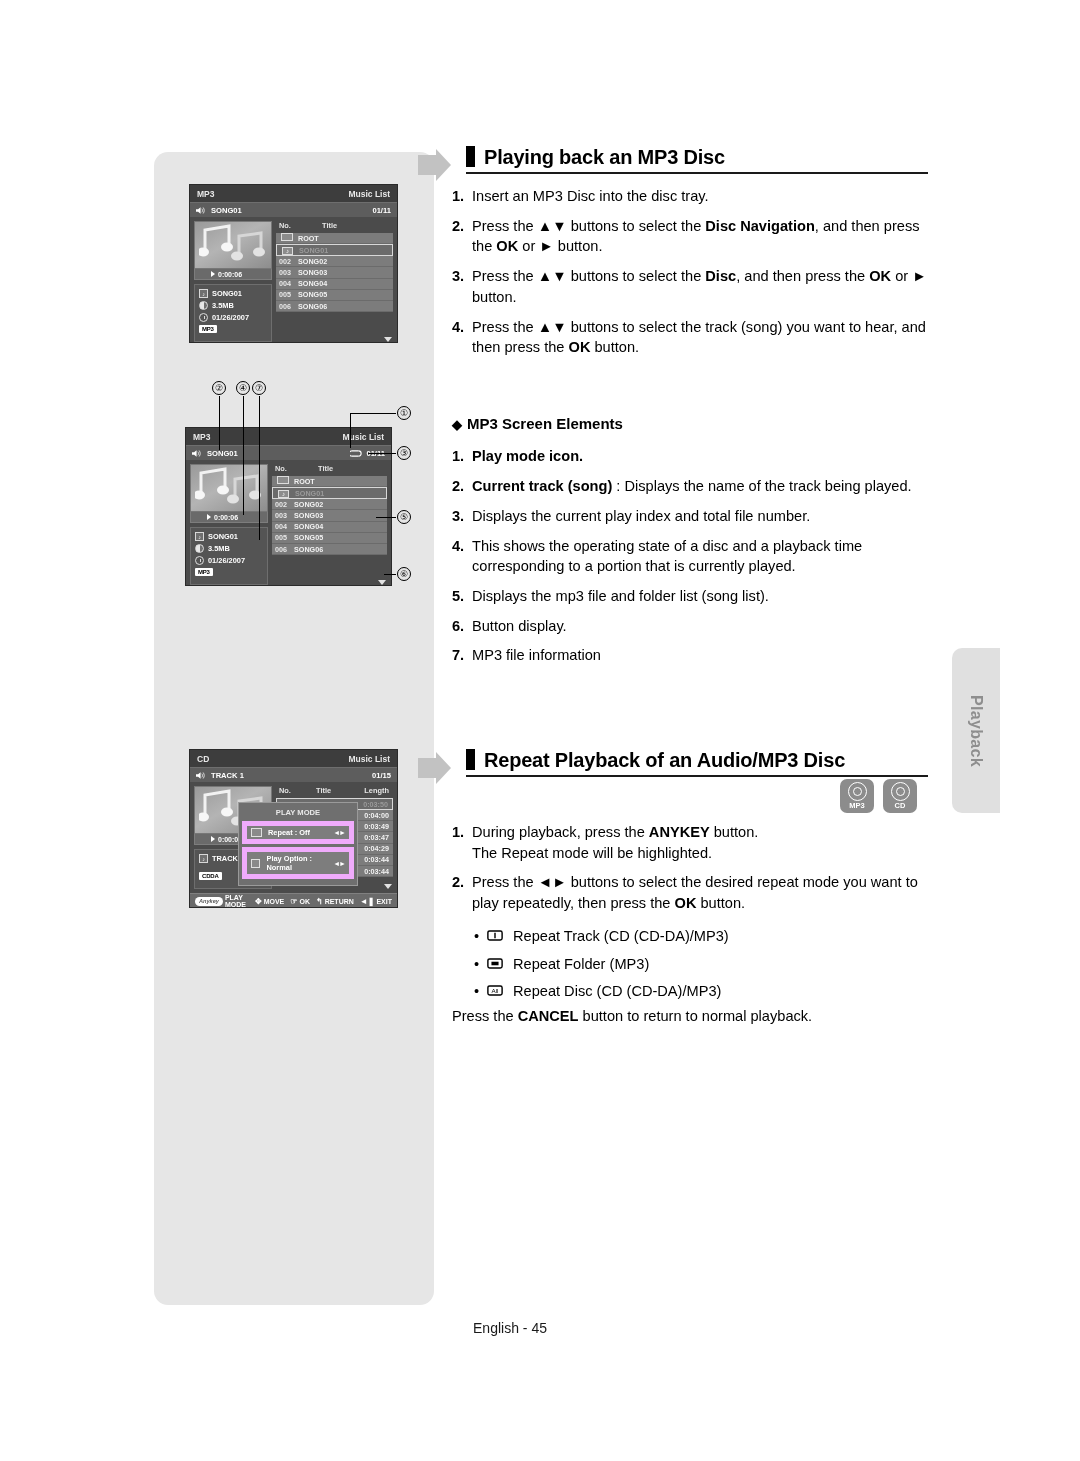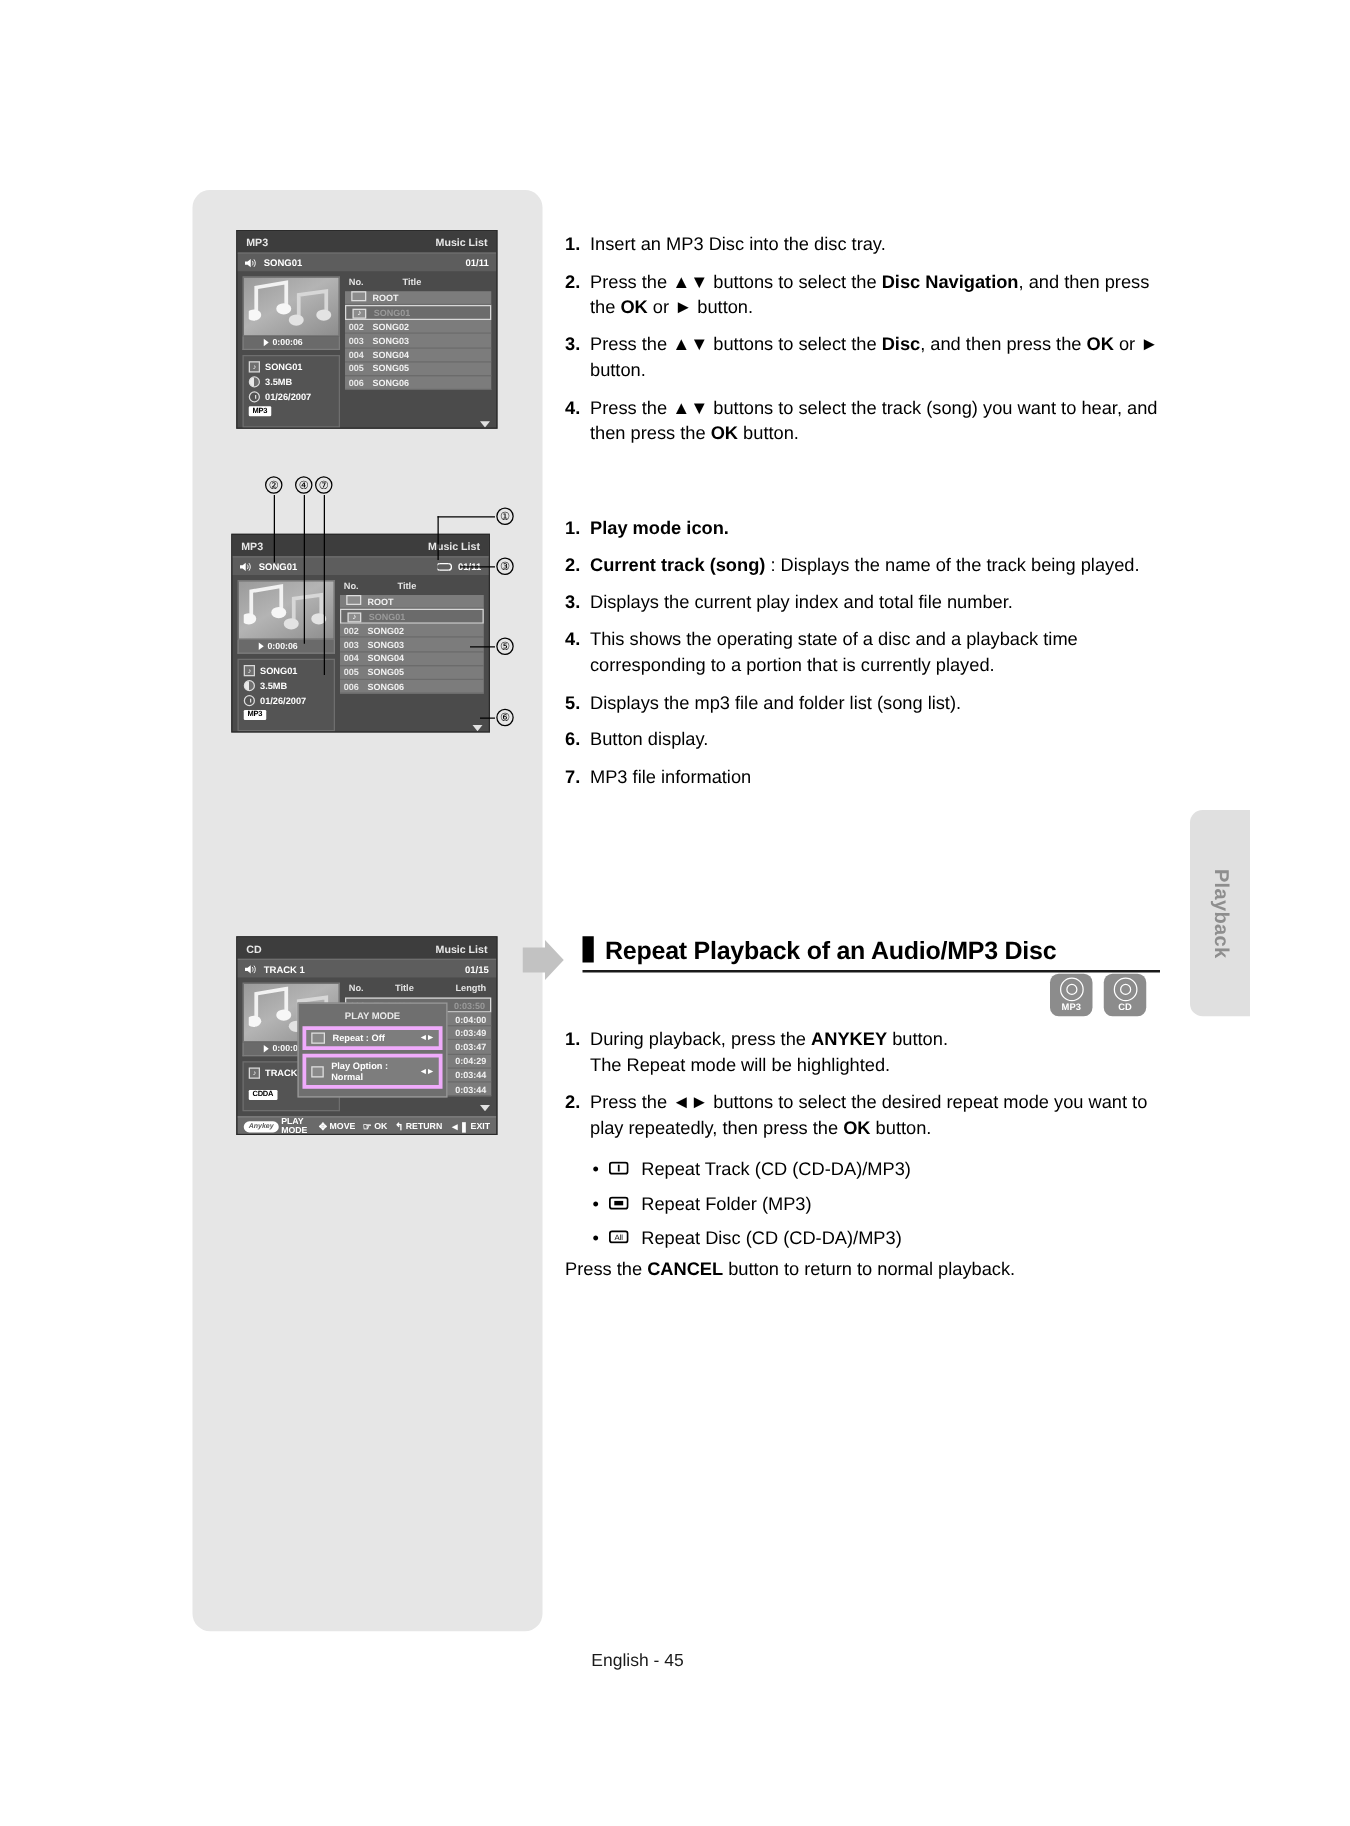--- a/index.html
+++ b/index.html
@@ -181,21 +181,21 @@
   .gly { font-size:8px; }
 
   
   .playmode {
     position:absolute; background:#6f6f6f; border:1px solid #9a9a9a;
     padding: 3px;
   }
   .pm-title { font-size:7.6px; font-weight:bold; color:#e9e9e9; text-align:center; padding:2px 0 4px; }
   .pm-row {
     display:flex; align-items:center; gap:6px;
-    background:#7d7d7d; border:3px solid #f0abfc; margin-bottom:3px;
+    background:#7d7d7d; border:5px solid #f0abfc; margin-bottom:3px;
     padding:2px 4px; font-size:7.4px; font-weight:bold; color:#fff;
   }
   .pm-row .lr { margin-left:auto; font-size:7px; letter-spacing:-1px; }
   .pm-ic { width:11px;height:9px;border:1px solid #e0e0e0;display:inline-block;background:#8a8a8a; }
   .cnum {
     position:absolute; width:14px;height:14px;border:1px solid #000;border-radius:50%;
     font-size:9px; display:flex;align-items:center;justify-content:center;
     background:transparent;
   }
   .cline { position:absolute; background:#000; }
@@ -209,20 +209,29 @@
 <body>
 
 <div class="page">
 
   <div class="gray-panel"></div>
 
   <div class="side-tab">
     <span>Playback</span>
   </div>
 
+  <div class="sec-head" style="left:466px; top:146px; width:462px;">
+    <div class="arrow-shape">
+      <svg width="34" height="34" viewBox="0 0 34 34">
+          <path d="M0 7 L18 7 L18 1 L33 17 L18 33 L18 27 L0 27 Z" fill="#c2c2c2"></path>
+        </svg>
+    </div>
+    <span class="bar"></span><h2>Playing back an MP3 Disc</h2>
+    <div class="rule"></div>
+  </div>
 
   <div class="steps" id="sec1-steps" style="left:452px; top:186px; width:478px;">
       <div class="step">
         <span class="num">1.</span>
         <span class="txt">Insert an MP3 Disc into the disc tray.</span>
       </div>
       <div class="step">
         <span class="num">2.</span>
         <span class="txt">Press the ▲▼ buttons to select the <b>Disc Navigation</b>, and then press the <b>OK</b> or ► button.</span>
       </div>
@@ -230,20 +239,23 @@
         <span class="num">3.</span>
         <span class="txt">Press the ▲▼ buttons to select the <b>Disc</b>, and then press the <b>OK</b> or ► button.</span>
       </div>
       <div class="step">
         <span class="num">4.</span>
         <span class="txt">Press the ▲▼ buttons to select the track (song) you want to hear, and then press the <b>OK</b> button.</span>
       </div>
     </div>
 
   <div class="steps" style="left:452px; top:413px; width:478px;">
+    <div class="subhead">
+      <span class="dia">◆</span><span>MP3 Screen Elements</span>
+    </div>
     <div id="se-items">
         <div class="step">
           <span class="num">1.</span>
           <span class="txt"><b>Play mode icon.</b></span>
         </div>
         <div class="step">
           <span class="num">2.</span>
           <span class="txt"><b>Current track (song)</b> : Displays the name of the track being played.</span>
         </div>
         <div class="step">

